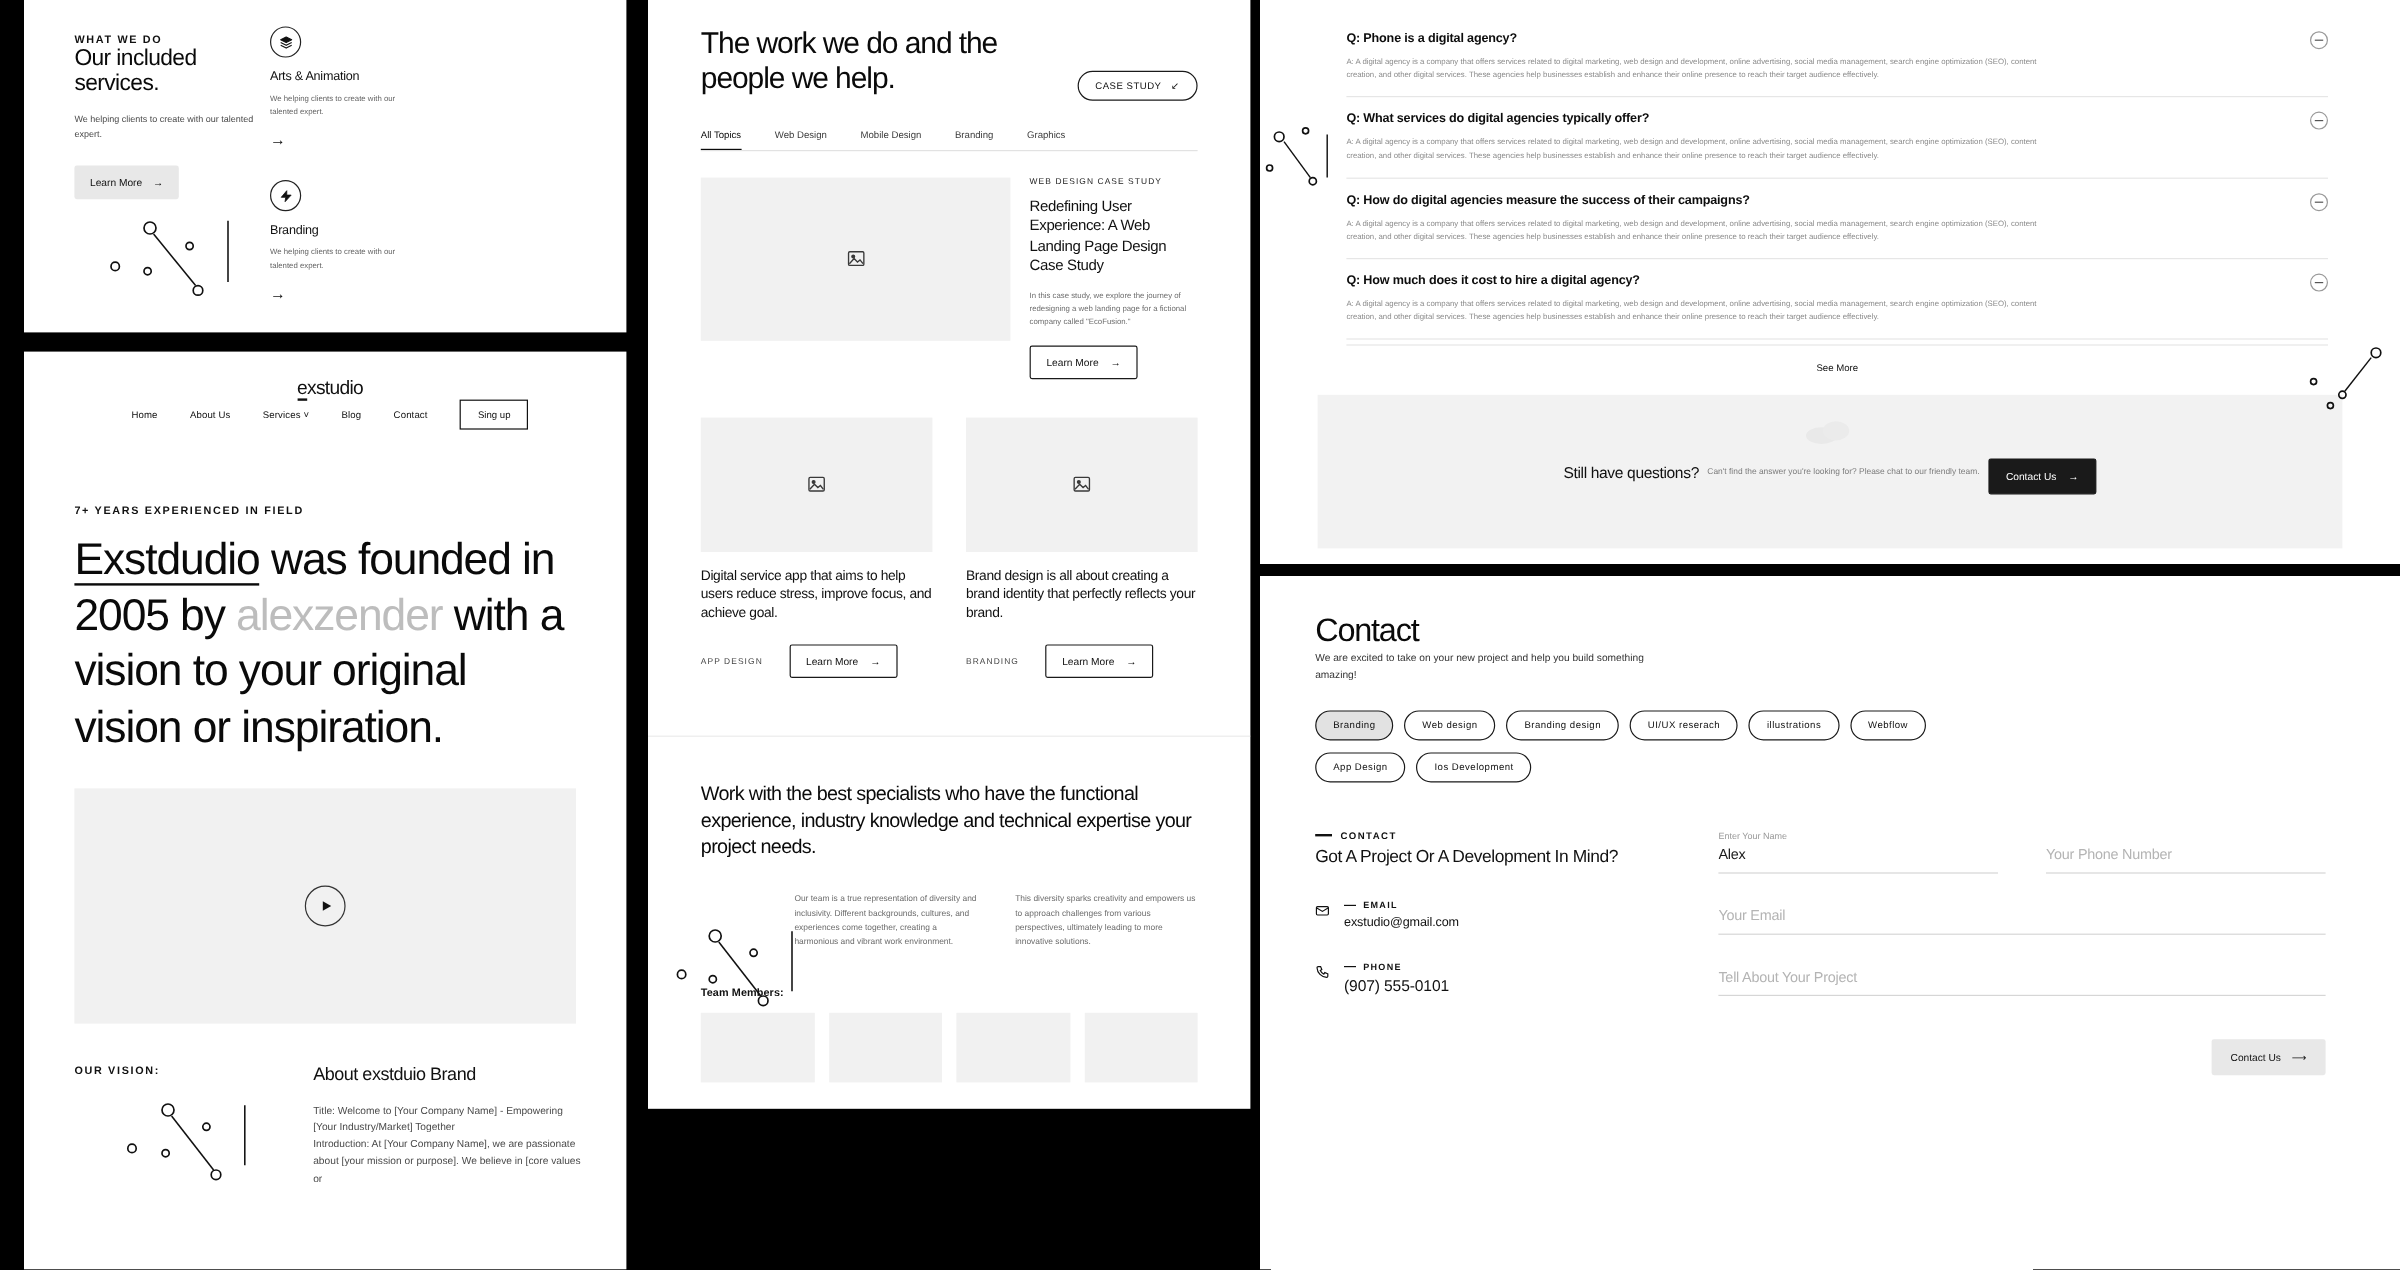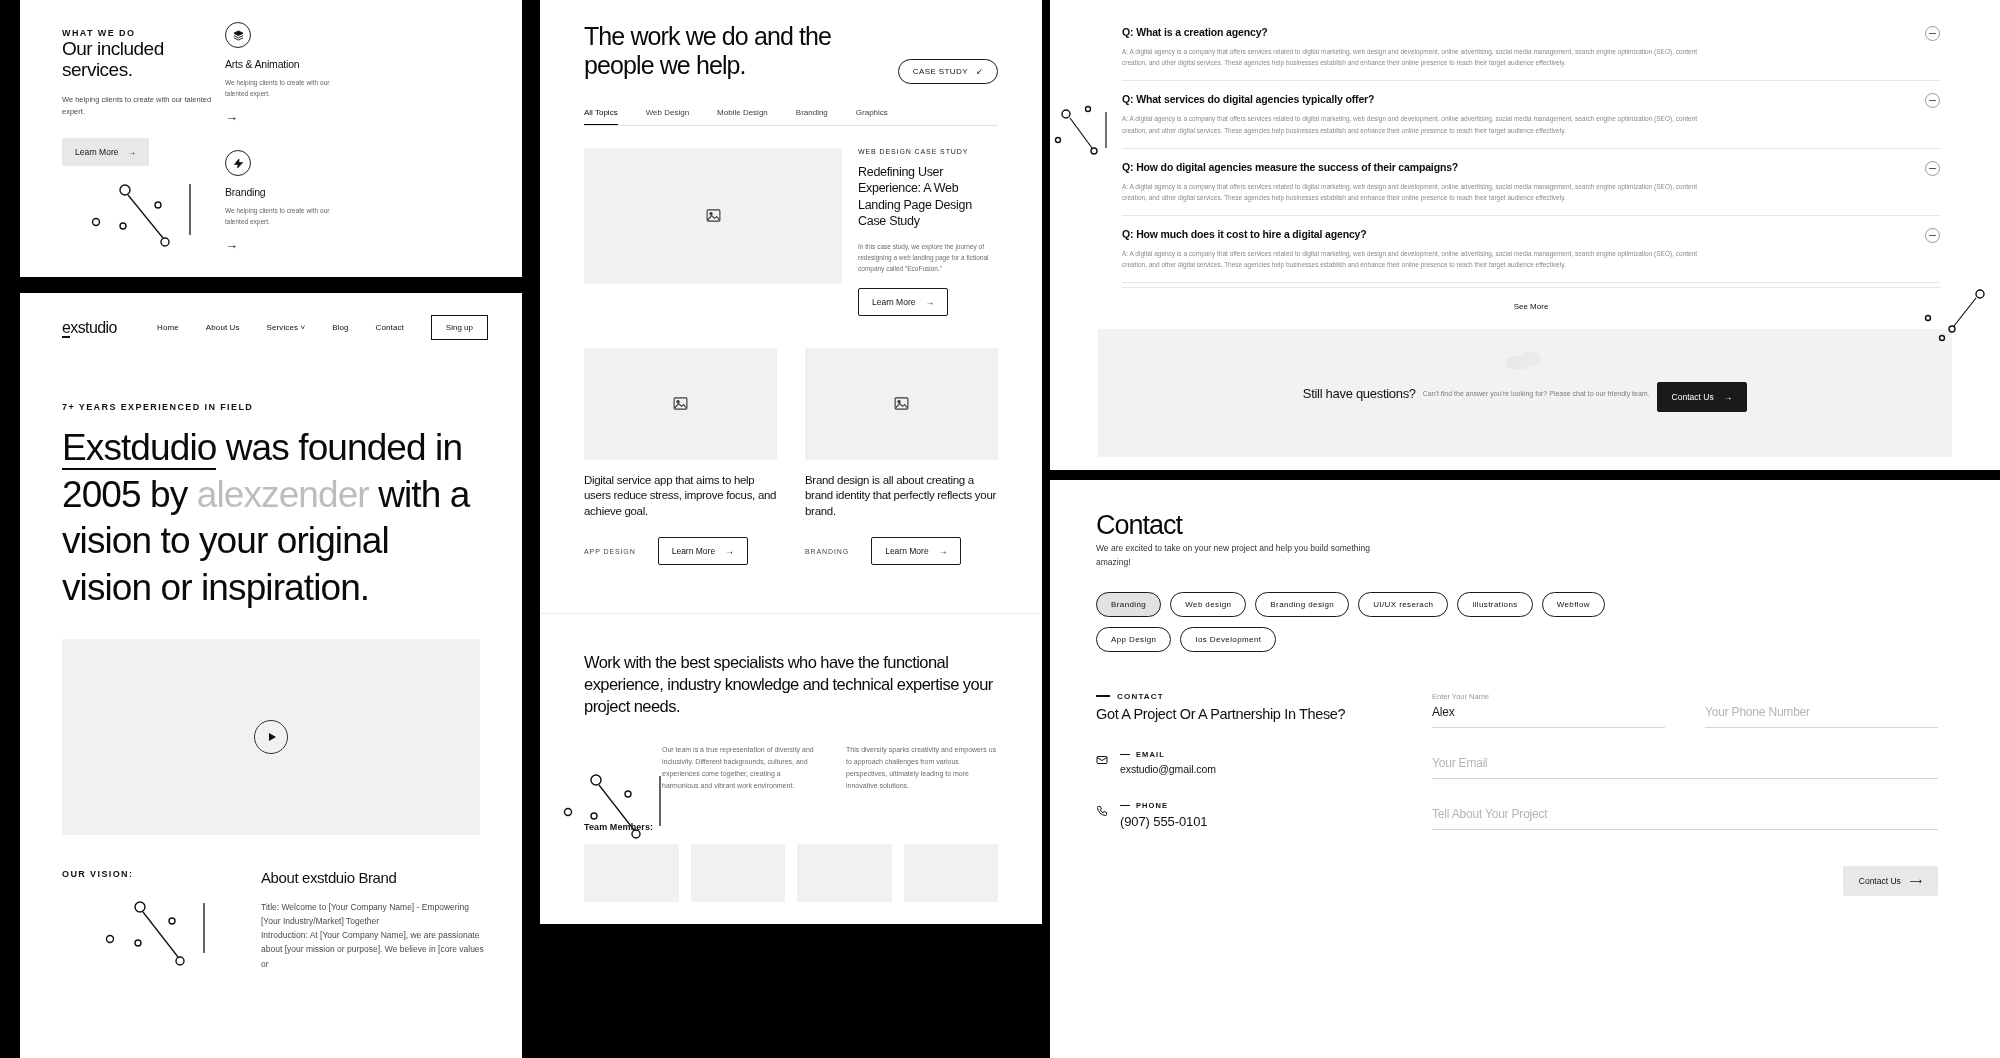--- a/index.html
+++ b/index.html
@@ -68,20 +68,21 @@
   .svc-item p { font-size: 6.5px; line-height: 1.7; color: #636363; width: 118px; }
   .svc-item .arrow-link { margin-top: 11px; display: block; }
 
   .deco { position: absolute; pointer-events: none; }
 
   
   #panel-about { left: 20px; top: 293px; width: 502px; height: 765px; }
   #panel-about .nav {
     display: flex; align-items: center; justify-content: space-between;
     padding: 22px 34px 0 42px;
+    flex-direction: column;
   }
   .logo { font-size: 16px; font-weight: 500; letter-spacing: -.6px; color: #111; }
   .logo .u { border-bottom: 2px solid #111; }
   .navlinks { display: flex; gap: 27px; align-items: center; }
   .navlinks a { font-size: 8px; color: #111; text-decoration: none; letter-spacing: .1px; text-align: center; }
   .signup { border: 1px solid #111; font-size: 8px; padding: 7px 14px; color: #111; background:#fff; cursor:pointer; }
 
   #panel-about .hero { padding: 62px 42px 0 42px; }
   #panel-about .hero h1 { font-size: 37px; line-height: 1.26; margin-top: 13px; font-weight: 400; letter-spacing: -.9px; color:#0a0a0a;}
   .u-black { border-bottom: 2px solid #0a0a0a; }
@@ -390,21 +391,21 @@
         <div class="imgph"></div>
         <div class="imgph"></div>
         <div class="imgph"></div>
       </div>
     </div>
   </section>
 
   <section class="panel" id="panel-faq">
     <div class="inner">
       <div class="faq-item">
-        <div class="faq-q">Q: What is a creation agency?</div>
+        <div class="faq-q">Q: Phone is a digital agency?</div>
         <div class="faq-a">A: A digital agency is a company that offers services related to digital marketing, web design and development, online advertising, social media management, search engine optimization (SEO), content creation, and other digital services. These agencies help businesses establish and enhance their online presence to reach their target audience effectively.</div>
         <div class="faq-toggle">
             <span></span>
           </div>
       </div>
       <div class="faq-item">
         <div class="faq-q">Q: What services do digital agencies typically offer?</div>
         <div class="faq-a">A: A digital agency is a company that offers services related to digital marketing, web design and development, online advertising, social media management, search engine optimization (SEO), content creation, and other digital services. These agencies help businesses establish and enhance their online presence to reach their target audience effectively.</div>
         <div class="faq-toggle">
             <span></span>
@@ -477,21 +478,21 @@
           <span class="pill">Ios Development</span>
         </div>
       </div>
 
       <div class="contact-cols">
         <div class="contact-left">
           <div class="ct-eyebrow">
             <span class="dash"></span>
             <span>CONTACT</span>
           </div>
-          <h2>Got A Project Or A Partnership In These?</h2>
+          <h2>Got A Project Or A Development In Mind?</h2>
 
           <div class="ct-line">
             <span class="ic">
               <svg width="12" height="12" viewBox="0 0 24 24" fill="none" stroke="#111" stroke-width="2">
                   <rect x="2" y="5" width="20" height="14" rx="2"></rect>
                   <path d="M2 7l10 6 10-6"></path>
                 </svg>
             </span>
             <div>
               <div class="ct-sub">

